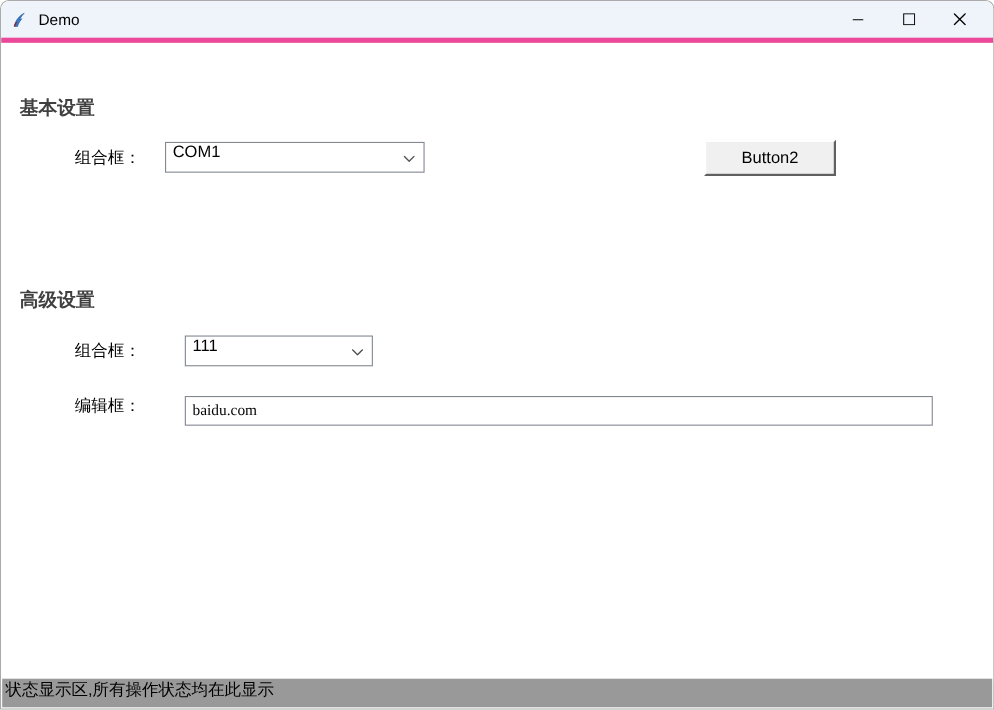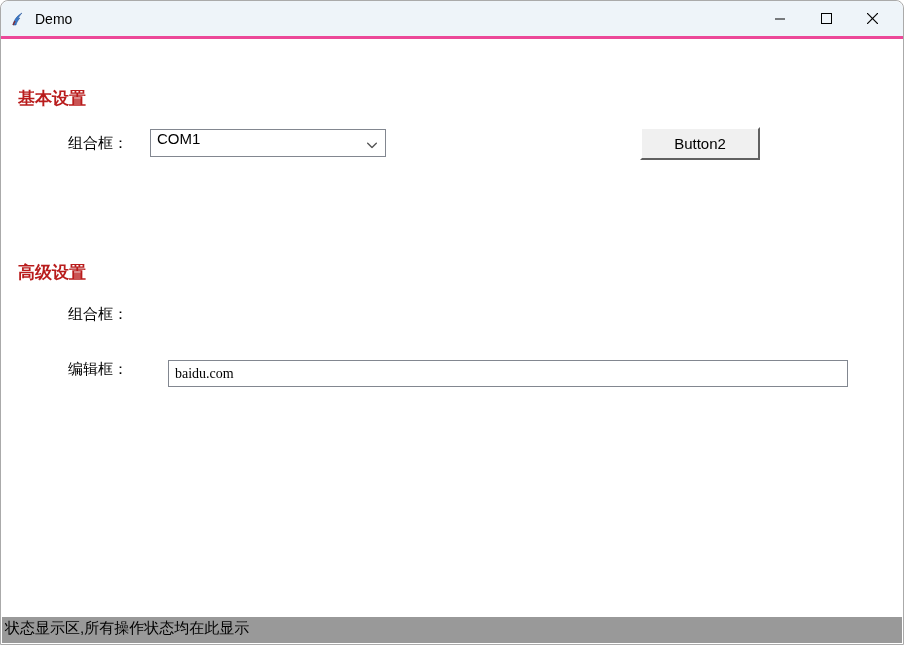--- a/index.html
+++ b/index.html
@@ -15,21 +15,21 @@
       border: 1px solid #aaa;
       border-radius: 8px 8px 0 0;
       position: relative;
     }
     .titlebar {
       height: 38px;
       background: #eef4f9;
       display: flex;
       align-items: center;
       padding: 0 8px;
-      border-bottom: 3px solid #ec4899;
+      border-bottom: 5px solid #ec4899;
       border-radius: 8px 8px 0 0;
     }
     .titlebar .app-icon {
       width: 18px;
       height: 18px;
       margin-right: 8px;
       display: flex;
       align-items: center;
       justify-content: center;
     }
@@ -49,21 +49,21 @@
     }
     .content {
       padding: 0;
       background: #fff;
       position: relative;
       height: calc(100% - 38px - 22px);
     }
     .section-title {
       font-weight: bold;
       font-size: 17px;
-      color: #b91c1c;
+      color: #404040;
       position: absolute;
     }
     .sect1-title { left: 17px; top: 48px; }
     .sect2-title { left: 17px; top: 222px; }
     .combo-row1 {
       position: absolute;
       left: 67px; top: 90px;
       display: flex;
       align-items: center;
     }
@@ -195,20 +195,28 @@
   </div>
 
   <div class="tk-button btn2">
     <span>Button2</span>
   </div>
 
   <div class="section-title sect2-title">高级设置</div>
 
   <div class="combo-row2">
     <span class="field-label2">组合框：</span>
+    <div class="combobox combo2">
+      <span>111</span>
+      <span class="combo-arrow">
+        <svg width="10" height="6">
+            <polyline points="0,0 5,5 10,0" fill="none" stroke="#555" stroke-width="1.3"></polyline>
+          </svg>
+      </span>
+    </div>
   </div>
 
   <div class="edit-row">
     <span class="field-label2">编辑框：</span>
     <input type="text" class="text-input" value="baidu.com" style="">
   </div>
 
 
 </div>
 

